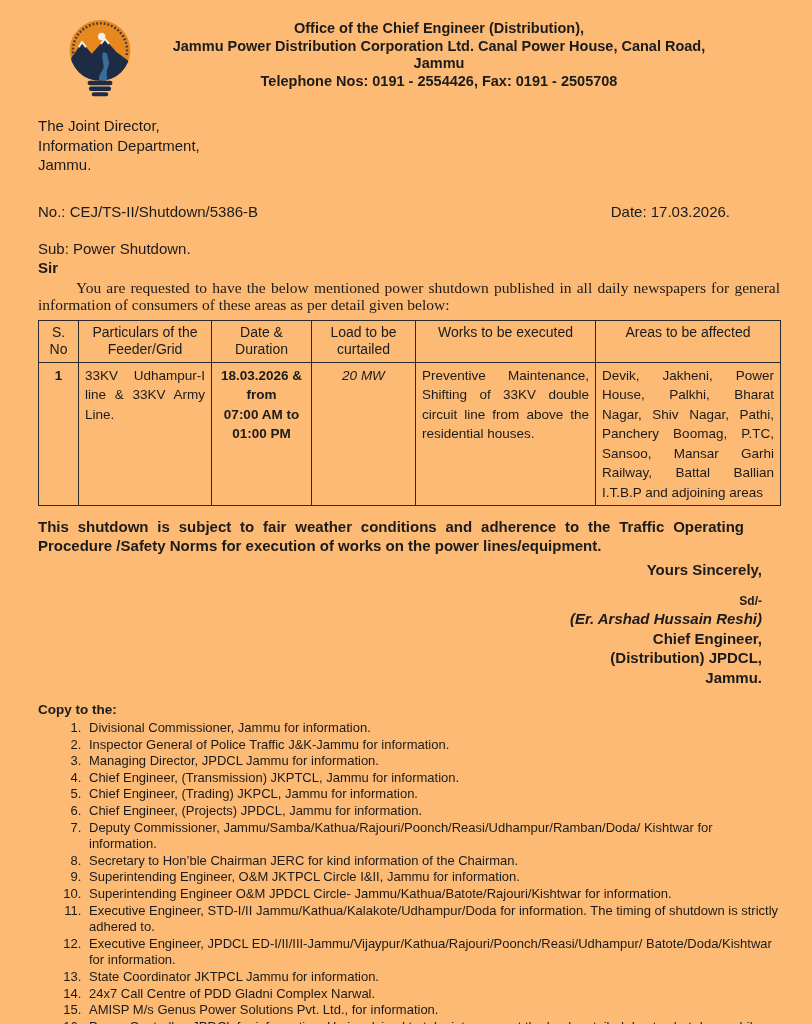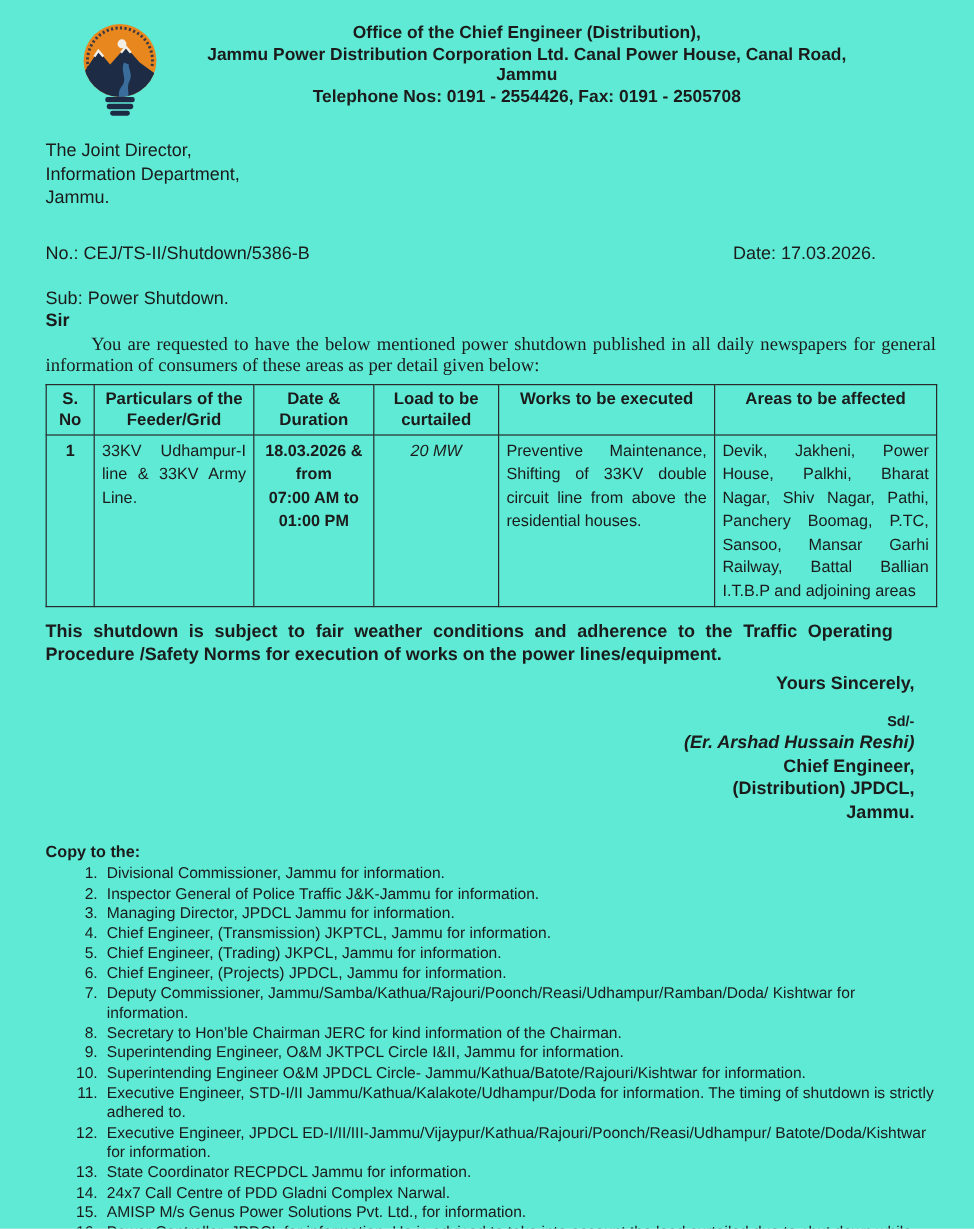--- a/index.html
+++ b/index.html
@@ -1,21 +1,21 @@
 <!DOCTYPE html>
 <html><head>
 <meta charset="utf-8">
 <style>
   * { margin:0; padding:0; box-sizing:border-box; }
   html,body { background:#e9e9e9; }
   .page {
     position:relative;
     width:812px; height:1024px;
     margin:0 auto;
-    background:#5eead4;
+    background:#fdba74;
     color:#1b1b1b;
     font-family:"Liberation Sans", sans-serif;
     padding:14px 32px 0 38px;
     overflow:hidden;
   }
   
   .letterhead { position:relative; min-height:84px; }
   .logo-wrap { position:absolute; left:20px; top:2px; width:84px; height:82px; }
   .lh-text {
     text-align:center;
@@ -49,21 +49,21 @@
     width:742px;
     font-size:13.5px;
   }
   table.shutdown th, table.shutdown td {
     border:1.6px solid #2a2a2a;
     padding:3px 6px;
     vertical-align:top;
   }
   table.shutdown th {
     font-size:14px;
-    font-weight:bold;
+    font-weight:normal;
     text-align:center;
     line-height:17px;
     height:42px;
   }
   table.shutdown td { line-height:19.5px; }
   td.c-sno { text-align:center; font-weight:bold; }
   td.c-date { text-align:center; font-weight:bold; white-space:pre-line; }
   td.c-load { text-align:center;font-style:italic; }
   td.just { text-align:justify; }
   tr.data-row { height:137px; }
@@ -210,19 +210,19 @@
     <li>Managing Director, JPDCL Jammu for information.</li>
     <li>Chief Engineer, (Transmission) JKPTCL, Jammu for information.</li>
     <li>Chief Engineer, (Trading) JKPCL, Jammu for information.</li>
     <li>Chief Engineer, (Projects) JPDCL, Jammu for information.</li>
     <li>Deputy Commissioner, Jammu/Samba/Kathua/Rajouri/Poonch/Reasi/Udhampur/Ramban/Doda/ Kishtwar for information.</li>
     <li>Secretary to Hon’ble Chairman JERC for kind information of the Chairman.</li>
     <li>Superintending Engineer, O&amp;M JKTPCL Circle I&amp;II, Jammu for information.</li>
     <li>Superintending Engineer O&amp;M JPDCL Circle- Jammu/Kathua/Batote/Rajouri/Kishtwar for information.</li>
     <li>Executive Engineer, STD-I/II Jammu/Kathua/Kalakote/Udhampur/Doda for information. The timing of shutdown is strictly adhered to.</li>
     <li>Executive Engineer, JPDCL ED-I/II/III-Jammu/Vijaypur/Kathua/Rajouri/Poonch/Reasi/Udhampur/ Batote/Doda/Kishtwar for information.</li>
-    <li>State Coordinator RECPDCL Jammu for information.</li>
+    <li>State Coordinator JKTPCL Jammu for information.</li>
     <li>24x7 Call Centre of PDD Gladni Complex Narwal.</li>
     <li>AMISP M/s Genus Power Solutions Pvt. Ltd., for information.</li>
     <li>Power Controller, JPDCL for information. He is advised to take into account the load curtailed due to shut down while projecting the load demands for JPDCL.</li>
   </ol>
 
 </div>
 
 </body></html>

